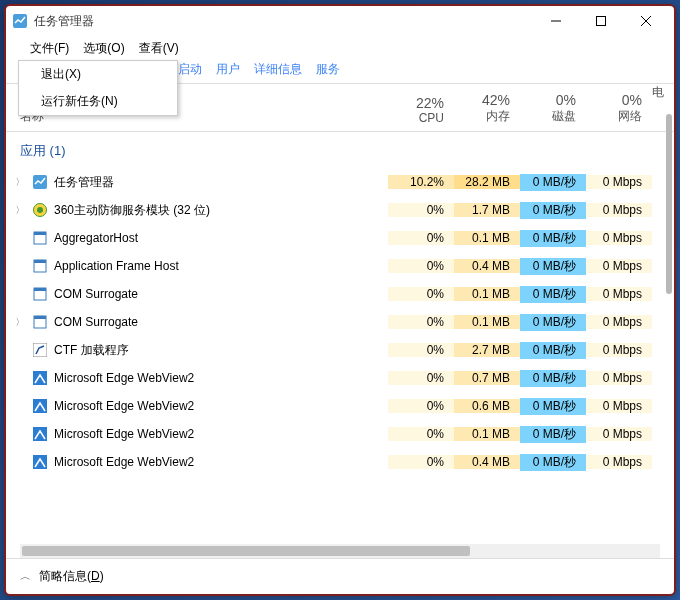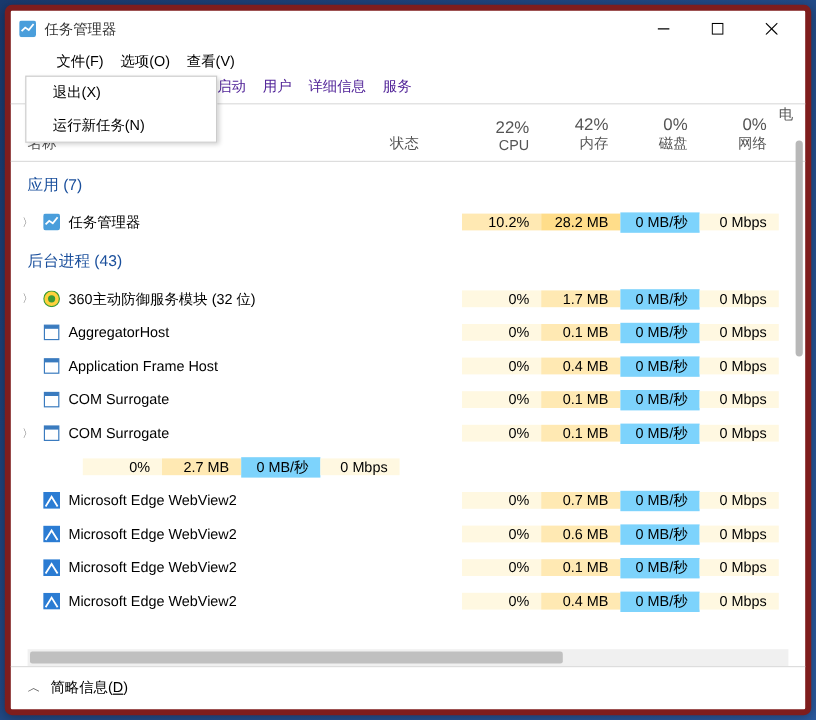--- a/index.html
+++ b/index.html
@@ -1,28 +1,28 @@
 <!DOCTYPE html>
 <html><head>
 <meta charset="utf-8">
 <style>
   * { margin: 0; padding: 0; box-sizing: border-box; font-family: "Microsoft YaHei", "Segoe UI", sans-serif; }
   body { background: linear-gradient(135deg, #1a3a6e, #2b5aa0); width: 680px; height: 600px; overflow: hidden; padding: 4px; }
-  .window { background: #fff; border: 5px solid #7f1d1d; border-radius: 6px; width: 100%; height: 100%; display: flex; flex-direction: column; box-shadow: 0 2px 10px rgba(0,0,0,0.3); position: relative; }
+  .window { background: #fff; border: 2px solid #7f1d1d; border-radius: 6px; width: 100%; height: 100%; display: flex; flex-direction: column; box-shadow: 0 2px 10px rgba(0,0,0,0.3); position: relative; }
   .titlebar { height: 30px; display: flex; align-items: center; padding: 0 6px; font-size: 12px; color: #333; }
   .titlebar-icon { width: 16px; height: 16px; margin-right: 6px; display: inline-flex; align-items: center; justify-content: center; }
   .titlebar-title { flex: 1; }
   .win-controls { display: flex; }
   .win-btn { width: 45px; height: 28px; display: flex; align-items: center; justify-content: center; color: #333; cursor: pointer; }
-  .menubar { height: 24px; display: flex; align-items: center; padding-left: 8px; font-size: 12px; gap: 14px; position: relative; margin-left: 30px; }
+  .menubar { height: 24px; display: flex; align-items: center; padding-left: 24px; font-size: 12px; gap: 14px; position: relative; }
   .menubar-item { cursor: pointer; }
   .dropdown { position: absolute; top: 54px; left: 12px; width: 160px; background: #fff; border: 1px solid #ccc; box-shadow: 2px 2px 4px rgba(0,0,0,0.2); z-index: 10; }
   .dropdown-item { padding: 5px 22px; font-size: 12px; cursor: pointer; }
   .tabs { height: 28px; display: flex; align-items: center; padding-left: 172px; font-size: 12px; gap: 14px; border-bottom: 1px solid #ddd; margin-top: -4px; }
-  .tab { cursor: pointer; color: #4c1d95; }
+  .tab { cursor: pointer; color: #3b82f6; }
   .header { display: flex; height: 48px; border-bottom: 1px solid #ddd; font-size: 12px; color: #555; }
   .col-name { flex: 1; display: flex; align-items: flex-end; padding: 0 0 6px 14px; font-family: Liberation Mono, monospace; }
   .col-status { width: 60px; display: flex; align-items: flex-end; padding-bottom: 6px; }
   .col { width: 66px; text-align: right; padding: 6px 10px 6px 0; display: flex; flex-direction: column; justify-content: flex-end; }
   .col-pct { font-size: 14px; }
   .col-power { width: 22px; }
   .body { flex: 1; overflow-y: auto; overflow-x: auto; font-size: 12px; position: relative; }
   .group-head { color: #1a4f9c; font-size: 13px; padding: 10px 14px 8px; }
   .row { display: flex; height: 28px; align-items: center; }
   .row .cell-name { flex: 1; display: flex; align-items: center; padding-left: 8px; gap: 6px; }
@@ -90,63 +90,61 @@
 
   <div class="tabs">
     <span class="tab">启动</span>
     <span class="tab">用户</span>
     <span class="tab">详细信息</span>
     <span class="tab">服务</span>
   </div>
 
   <div class="header">
     <div class="col-name">名称</div>
-    <div class="col-status">状态</div>
     <div class="col">
       <span class="col-pct">22%</span>
       <span>CPU</span>
     </div>
     <div class="col">
       <span class="col-pct">42%</span>
       <span>内存</span>
     </div>
     <div class="col">
       <span class="col-pct">0%</span>
       <span>磁盘</span>
     </div>
     <div class="col">
       <span class="col-pct">0%</span>
       <span>网络</span>
     </div>
     <div class="col-power">电</div>
   </div>
 
   <div class="body">
-    <div class="group-head">应用 (7)</div>
+    <div class="group-head">应用 (1)</div>
     <div id="apps-rows">
         <div class="row">
           <div class="cell-name">
             <span class="chevron ">〉</span>
             <span class="proc-icon">
               <svg width="14" height="14">
                 <rect width="14" height="14" fill="#4a9edb" rx="2"></rect>
                 <polyline points="2,9 5,6 8,8 12,3" stroke="#fff" fill="none" stroke-width="1.5"></polyline>
               </svg>
             </span>
             <span>任务管理器</span>
           </div>
           <div style="width:60px"></div>
           <div class="cell cpu highlight-cpu">10.2%</div>
           <div class="cell mem highlight-mem">28.2 MB</div>
           <div class="cell disk">0 MB/秒</div>
           <div class="cell net">0 Mbps</div>
           <div style="width:22px"></div>
         </div>
       </div>
-    <div class="group-head">后台进程 (43)</div>
     <div id="bg-rows">
         <div class="row">
           <div class="cell-name">
             <span class="chevron ">〉</span>
             <span class="proc-icon">
               <svg width="14" height="14">
                 <circle cx="7" cy="7" r="6.5" fill="#ffd23c" stroke="#3a9b35"></circle>
                 <circle cx="7" cy="7" r="3" fill="#3a9b35"></circle>
               </svg>
             </span>
@@ -225,20 +223,30 @@
             <span>COM Surrogate</span>
           </div>
           <div style="width:60px"></div>
           <div class="cell cpu">0%</div>
           <div class="cell mem">0.1 MB</div>
           <div class="cell disk">0 MB/秒</div>
           <div class="cell net">0 Mbps</div>
           <div style="width:22px"></div>
         </div>
         <div class="row">
+          <div class="cell-name">
+            <span class="chevron hidden">〉</span>
+            <span class="proc-icon">
+              <svg width="14" height="14">
+                <rect width="14" height="14" fill="#fff" stroke="#888"></rect>
+                <path d="M3 11 L6 5 L11 3" stroke="#1a4f9c" fill="none" stroke-width="1.5"></path>
+              </svg>
+            </span>
+            <span>CTF 加载程序</span>
+          </div>
           <div style="width:60px"></div>
           <div class="cell cpu">0%</div>
           <div class="cell mem">2.7 MB</div>
           <div class="cell disk">0 MB/秒</div>
           <div class="cell net">0 Mbps</div>
           <div style="width:22px"></div>
         </div>
         <div class="row">
           <div class="cell-name">
             <span class="chevron hidden">〉</span>

